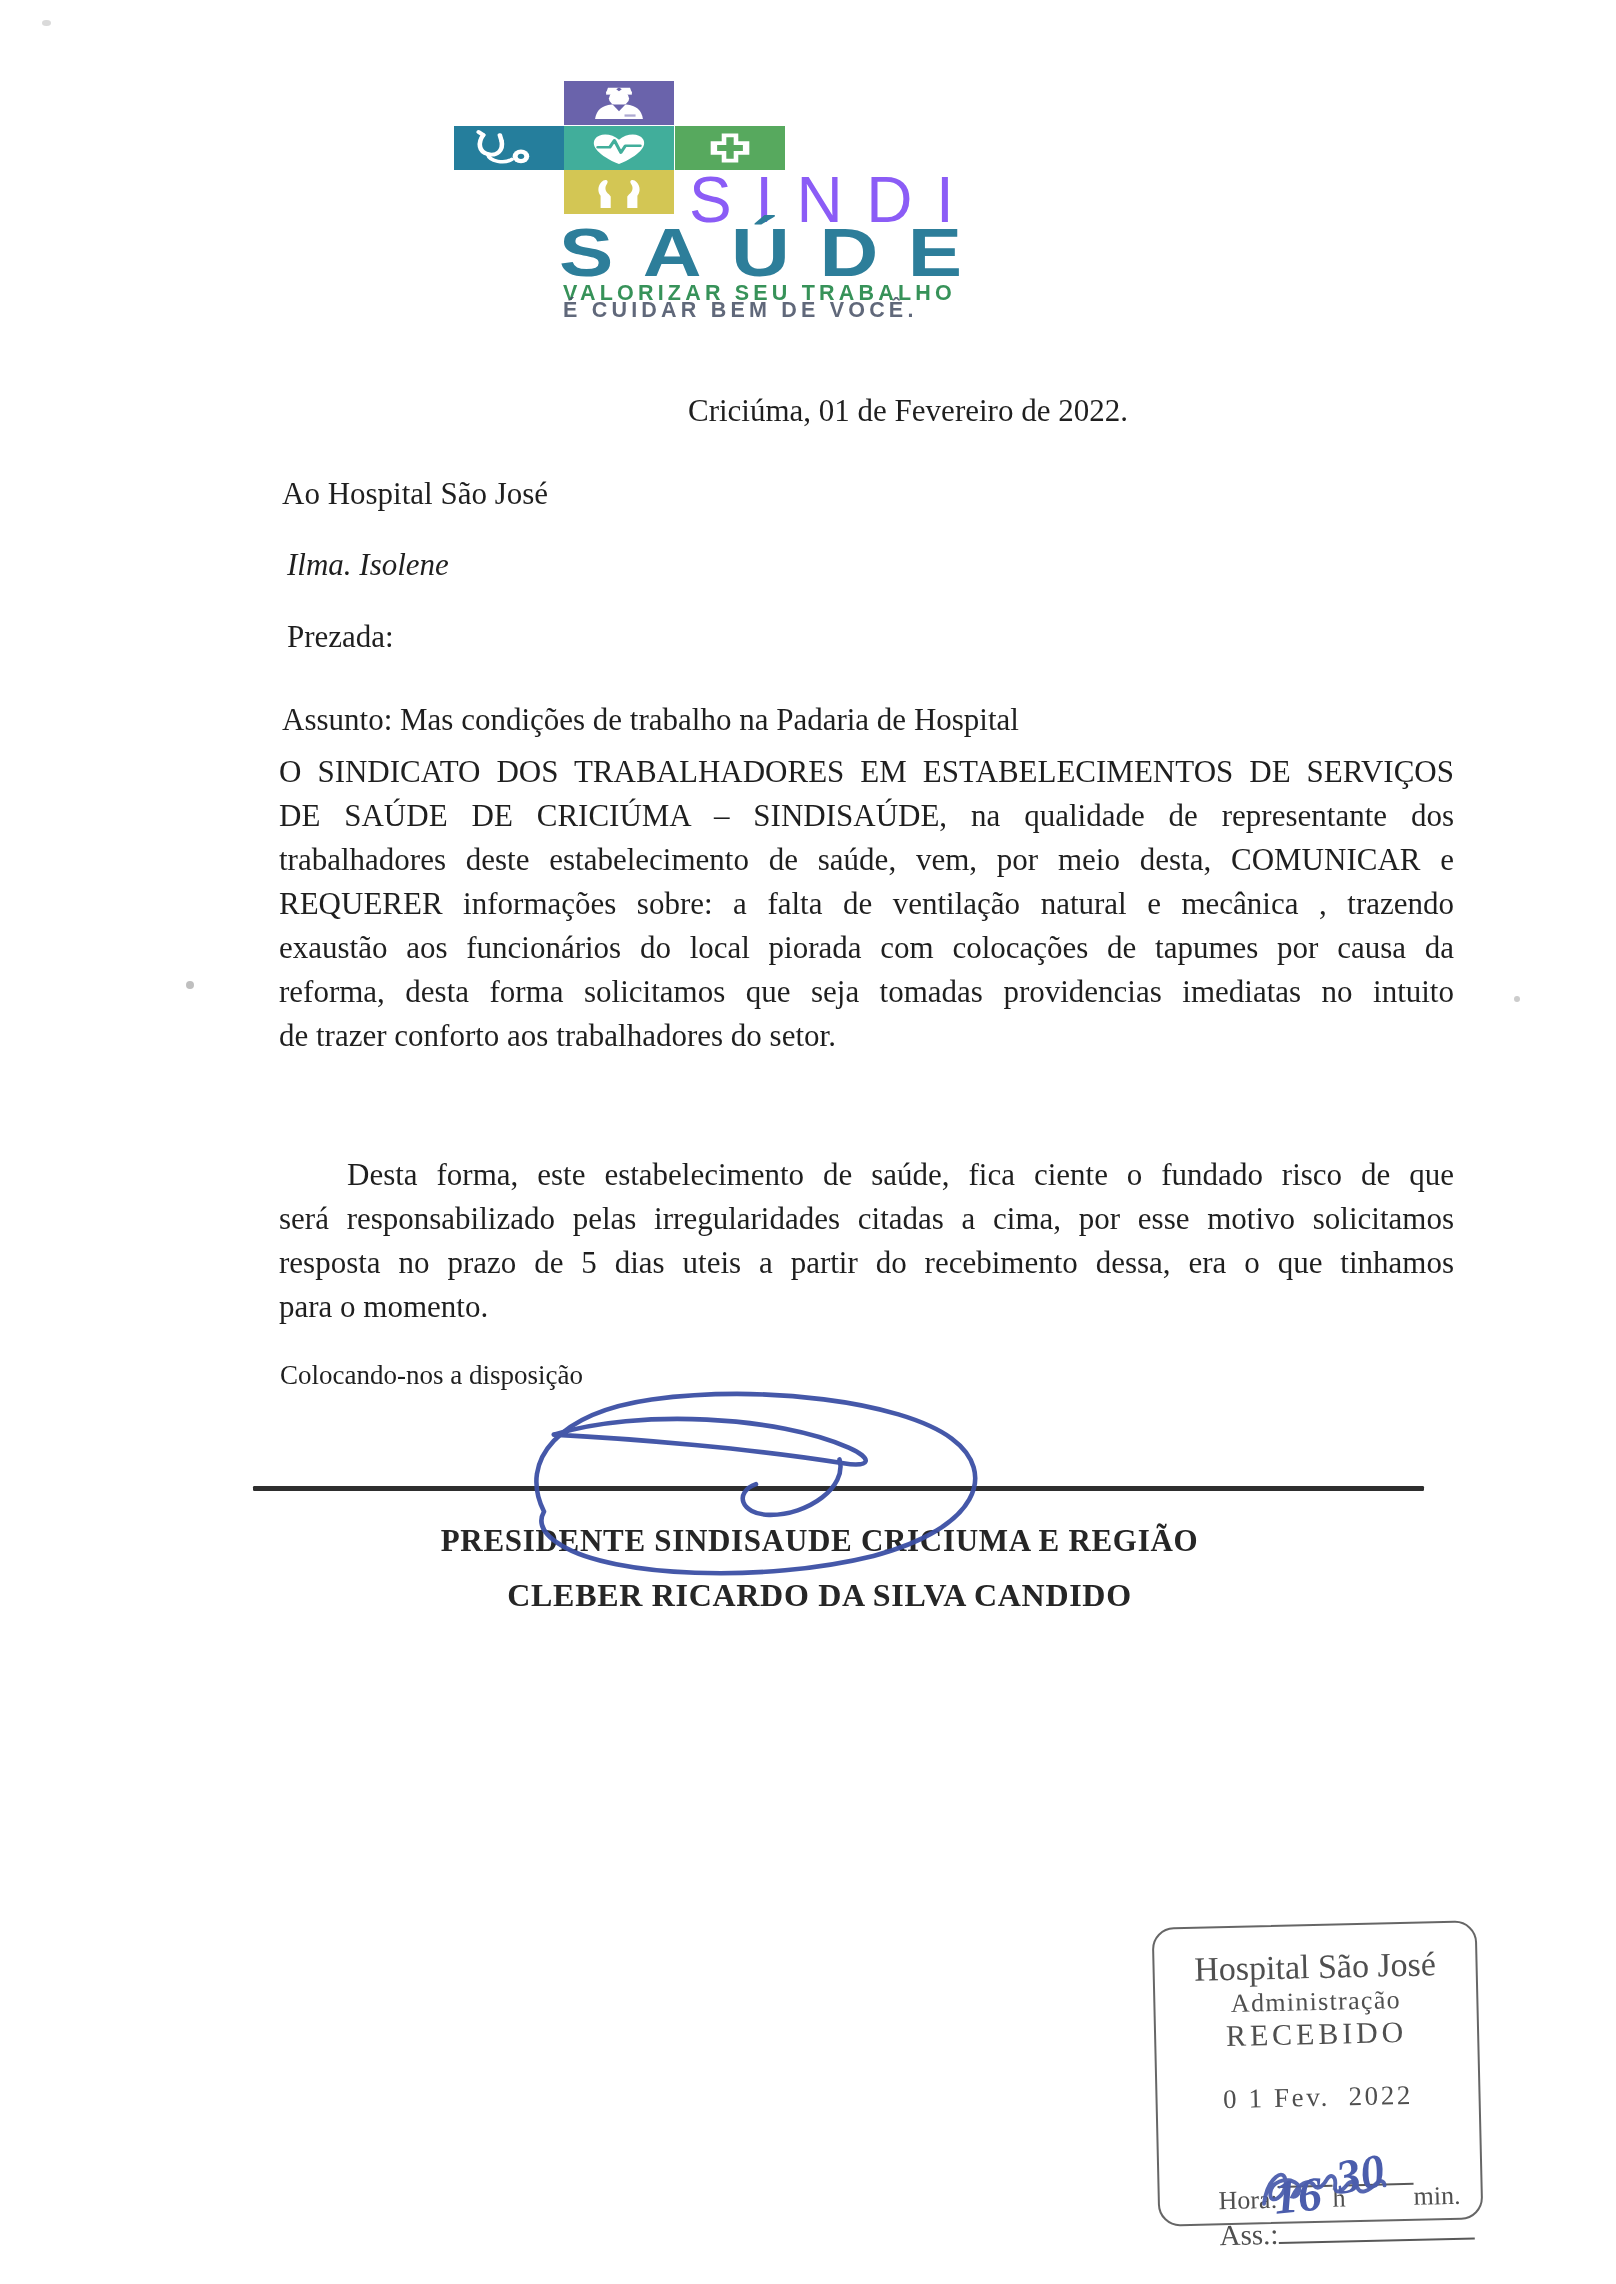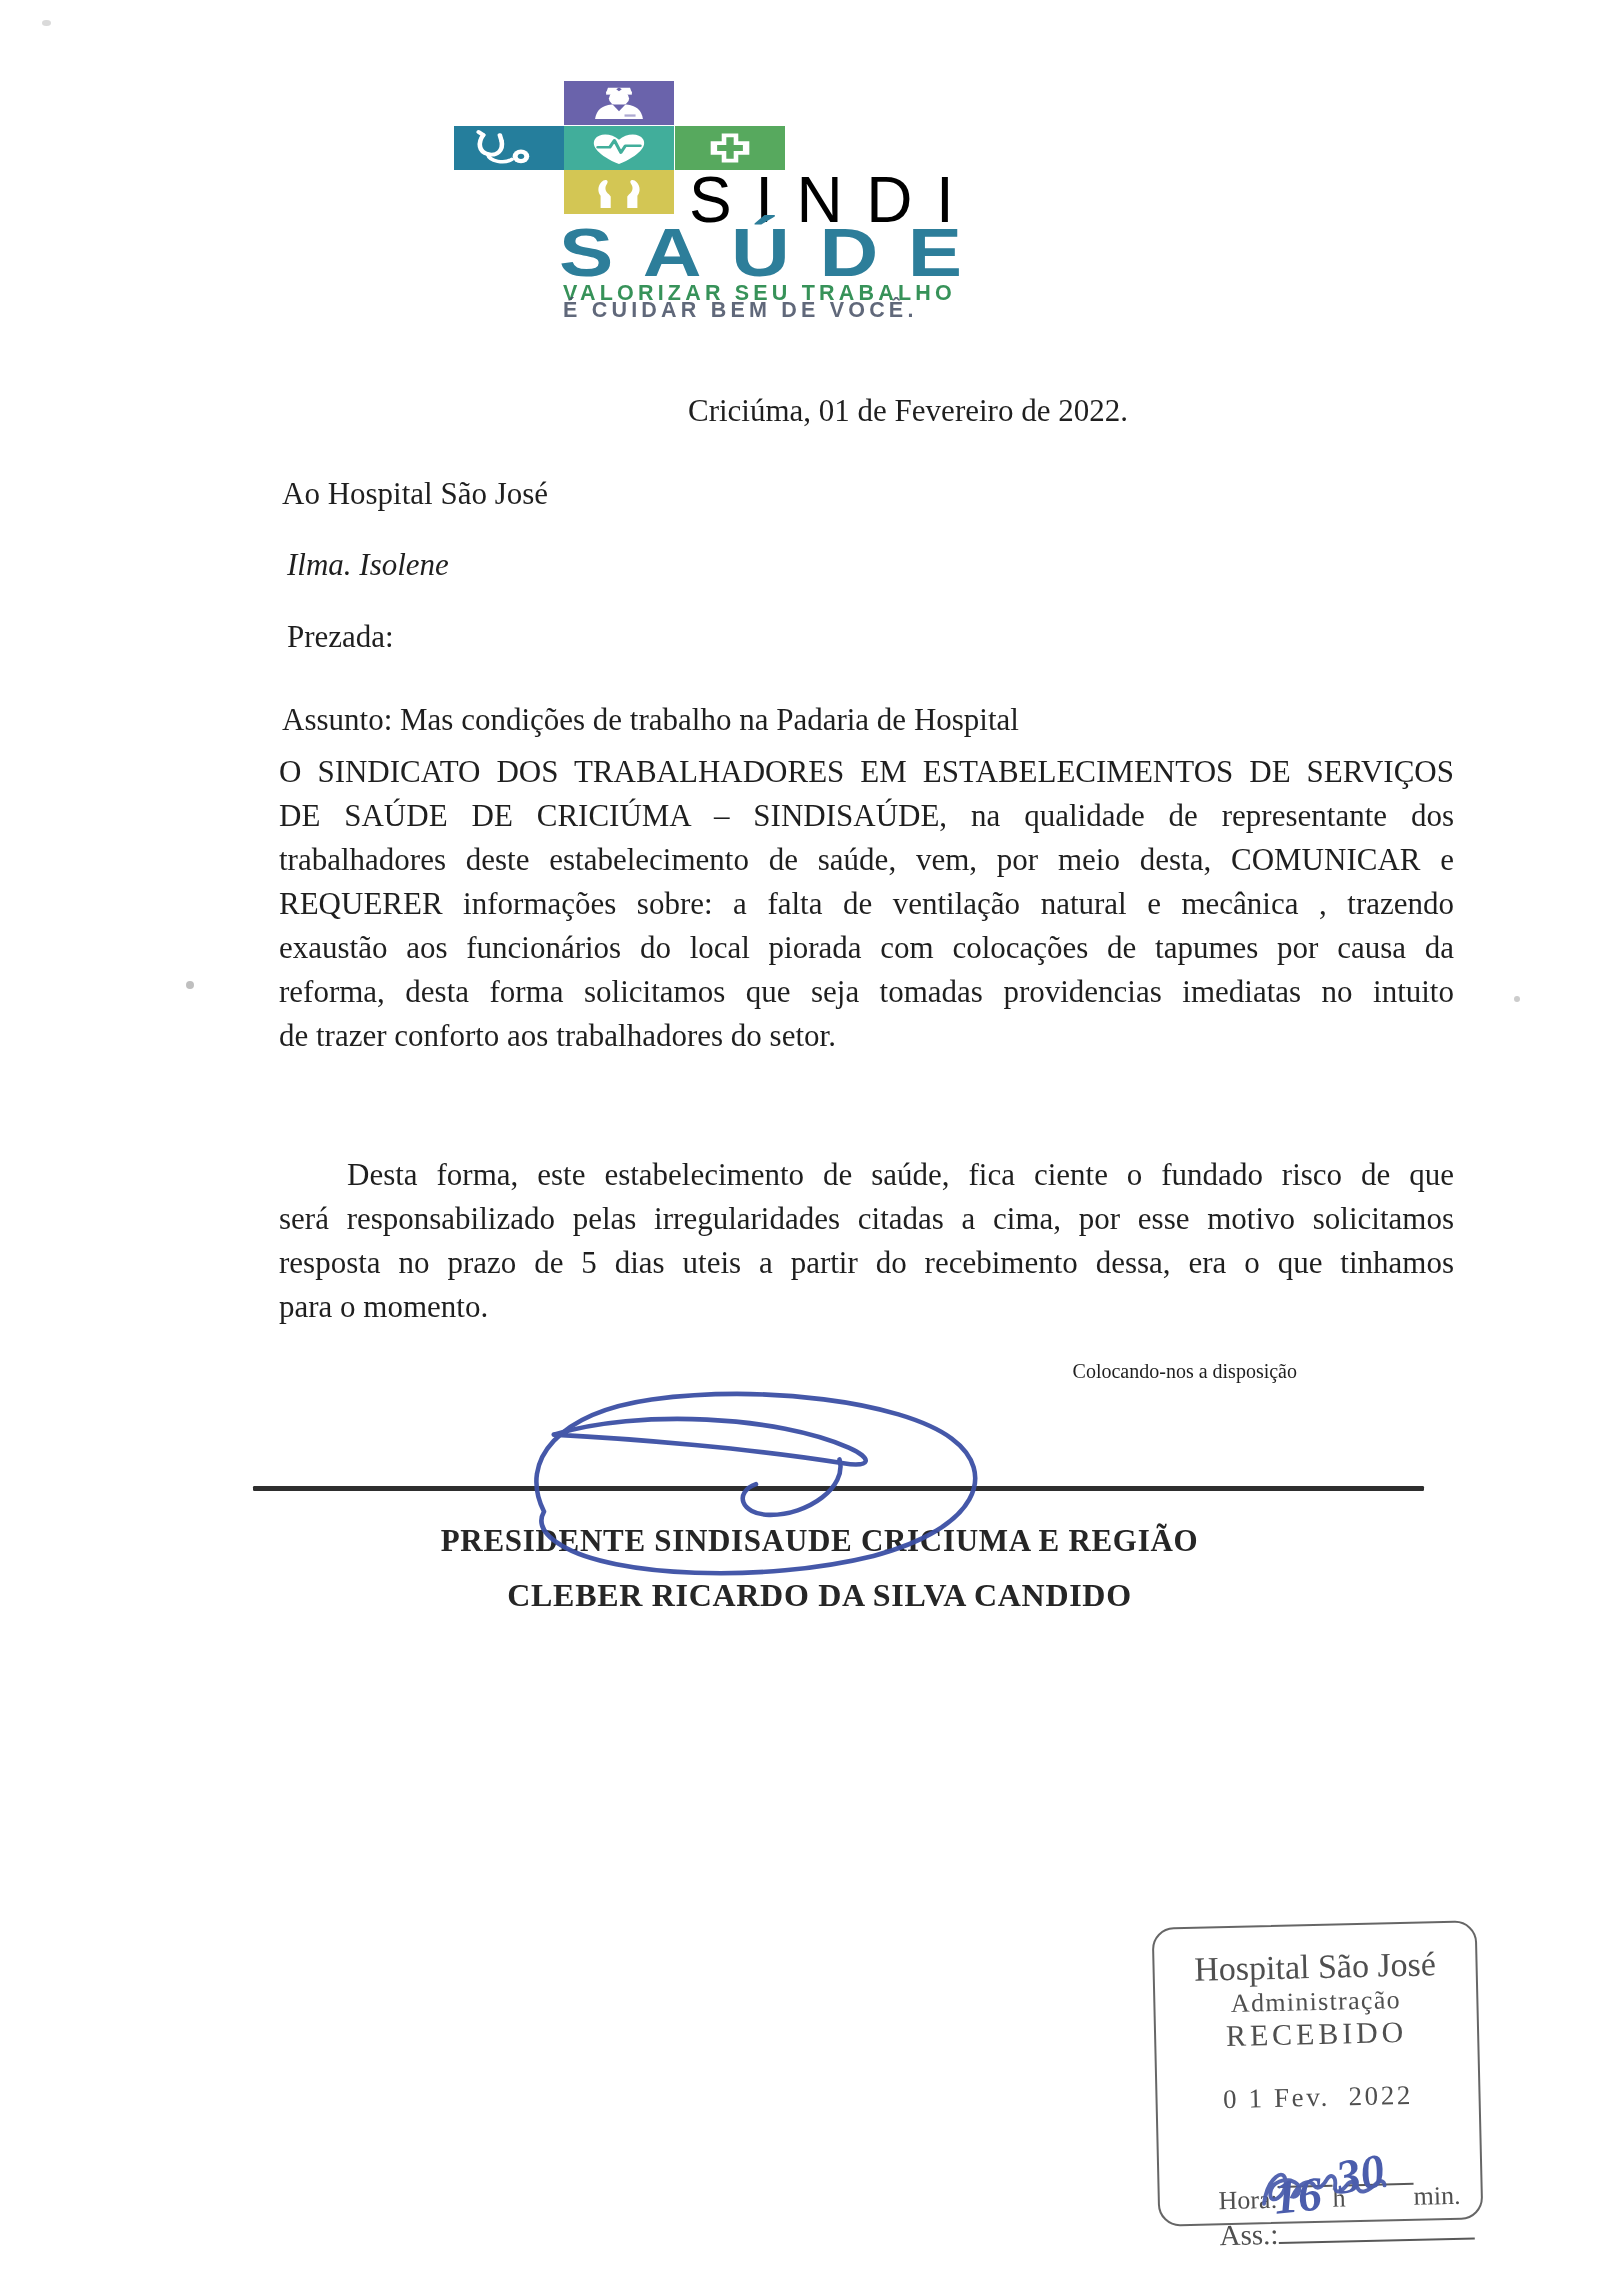--- a/index.html
+++ b/index.html
@@ -15,21 +15,21 @@
   .logo-sindi{position:absolute;left:689px;top:175px;font-family:"Liberation Sans","DejaVu Sans",sans-serif;
     font-size:64px;line-height:51px;letter-spacing:23.5px;font-weight:400;}
   .logo-saude{position:absolute;left:559px;top:226px;font-family:"Liberation Sans","DejaVu Sans",sans-serif;
     font-size:69px;line-height:53px;letter-spacing:25px;font-weight:700;transform:scaleX(1.18);transform-origin:left top;}
   .logo-tag{position:absolute;left:563px;font-family:"Liberation Sans","DejaVu Sans",sans-serif;
     font-size:21.5px;line-height:21.5px;letter-spacing:4.2px;font-weight:700;opacity:.85;}
   
   .para{position:absolute;left:279px;width:1175px;}
   .pline{height:44px;line-height:44px;font-size:31px;text-align:justify;text-align-last:justify;}
   .pline.pline-last{text-align-last:left;}
-  .closing{position:absolute;left:280px;top:1360px;width:1017px;text-align:right;font-size:20px;}
+  .closing{position:absolute;left:280px;top:1360px;width:1017px;text-align:left;font-size:27px;}
   .rule{position:absolute;left:253px;top:1486px;width:1171px;height:4.6px;background:#2e2e2e;border-radius:1.3px;}
   .sig-caption{position:absolute;left:290px;width:1059px;text-align:center;font-weight:700;letter-spacing:0.7px;color:#262626;}
   
   .sig-svg{position:absolute;left:482px;top:1381px;z-index:5;}
   
   .stamp{
     position:absolute;left:1155px;top:1924px;width:321px;height:295px;
     border:2.6px solid #5a5a5a;border-radius:22px;transform:rotate(-1.3deg);
     color:#414141;opacity:.92;
   }
@@ -84,21 +84,21 @@
         <path d="M41,6 L59,6 L59,16 L71,16 L71,34 L59,34 L59,44 L41,44 L41,34 L29,34 L29,16 L41,16 Z" fill="#fff"></path>
         <path d="M46,11 L54,11 L54,21 L64,21 L64,29 L54,29 L54,39 L46,39 L46,29 L36,29 L36,21 L46,21 Z" fill="currentColor"></path>
       </svg>
     </div>
     <div class="tile" style="left: 564px; top: 170px; background: rgb(211, 198, 84); color: rgb(211, 198, 84);">
       <svg viewBox="0 0 100 50" preserveAspectRatio="none">
         <path d="M30,46 L30,30 C26,24 27,15 33,10 C36,8 39,10 37,14 C34,19 35,24 39,28 L41,31 L41,46 Z" fill="#fff"></path>
         <path d="M70,46 L70,30 C74,24 73,15 67,10 C64,8 61,10 63,14 C66,19 65,24 61,28 L59,31 L59,46 Z" fill="#fff"></path>
       </svg>
     </div>
-    <div class="logo-sindi" style="color: #000000;">SINDI</div>
+    <div class="logo-sindi" style="color: #8b5cf6;">SINDI</div>
     <div class="logo-saude" style="color: rgb(45, 126, 154);">SAÚDE</div>
     <div class="logo-tag" style="top: 283px; color: #15803d;">VALORIZAR SEU TRABALHO</div>
     <div class="logo-tag" style="top: 300px; color: rgb(69, 78, 99);">É CUIDAR BEM DE VOCÊ.</div>
   </div>
 
   <div class="abs line48" style="left:688px;top:392px;">Criciúma, 01 de Fevereiro de 2022.</div>
   <div class="abs line48" style="left:282px;top:475px;">Ao Hospital São José</div>
   <div class="abs line48" style="left:287px;top:546px;font-style:italic;">Ilma. Isolene</div>
   <div class="abs line48" style="left:287px;top:618px;">Prezada:</div>
   <div class="abs line48" style="left:282px;top:690px;margin-top:11px;">Assunto: Mas condições de trabalho na Padaria de Hospital</div>

